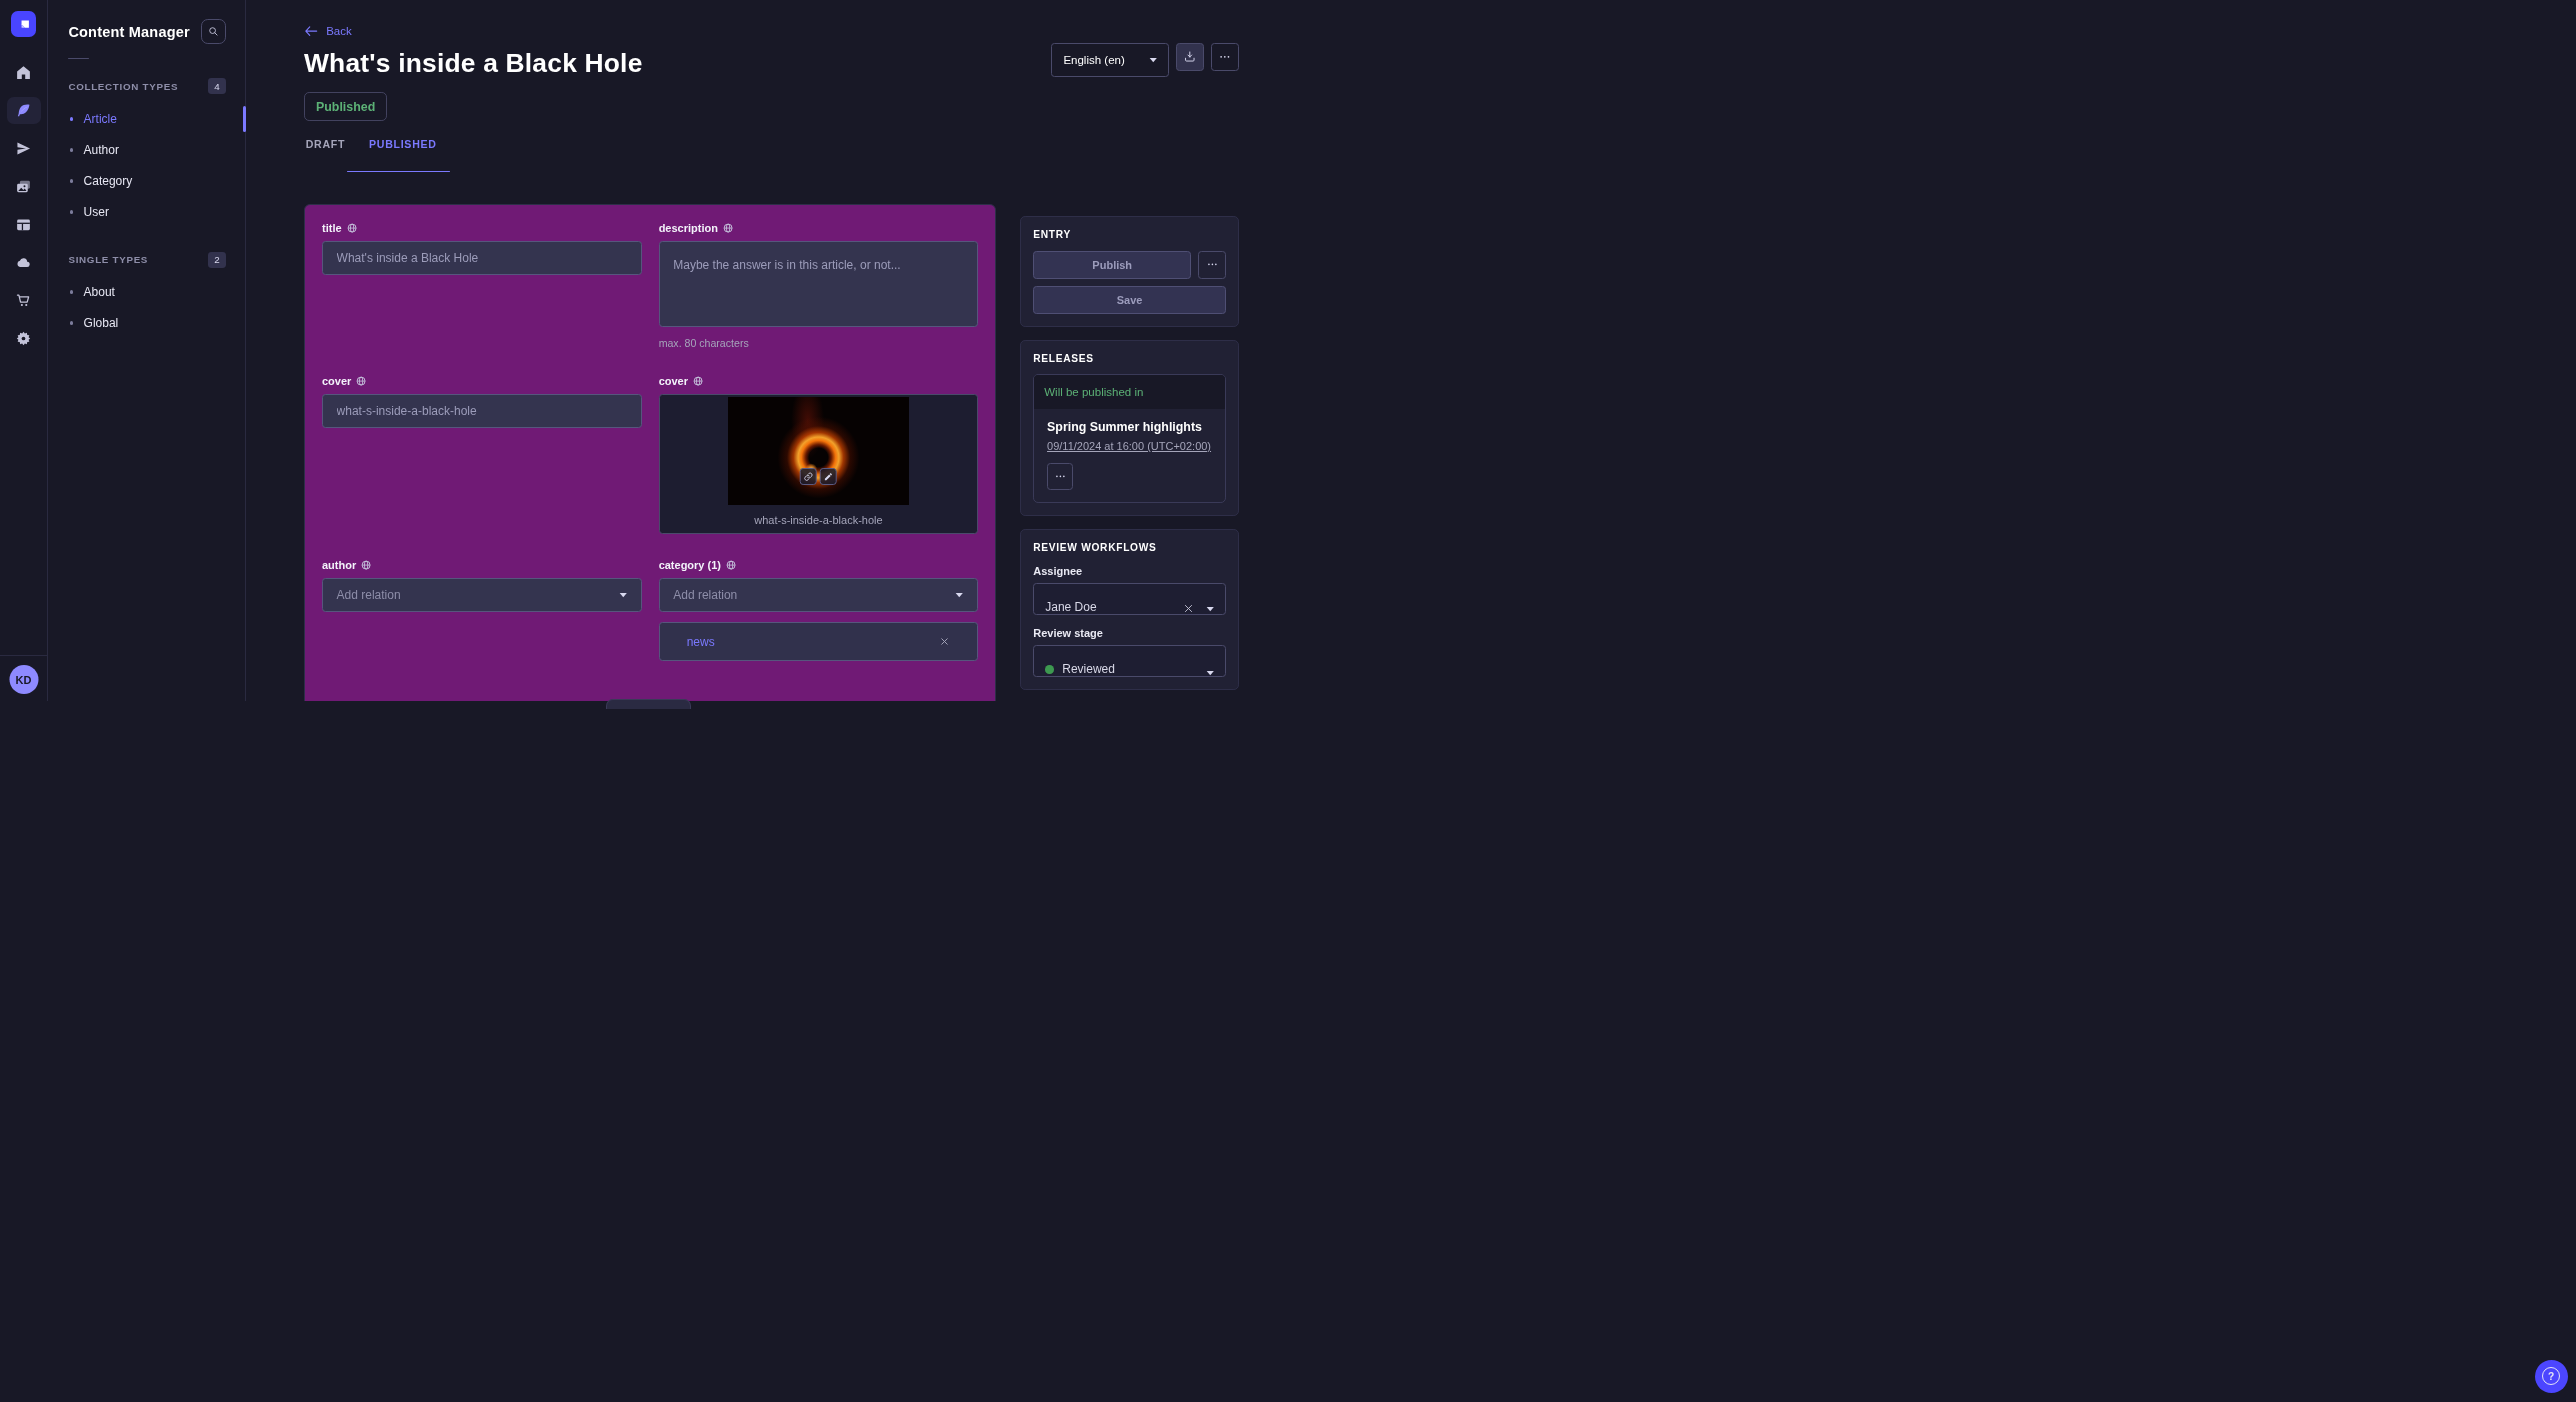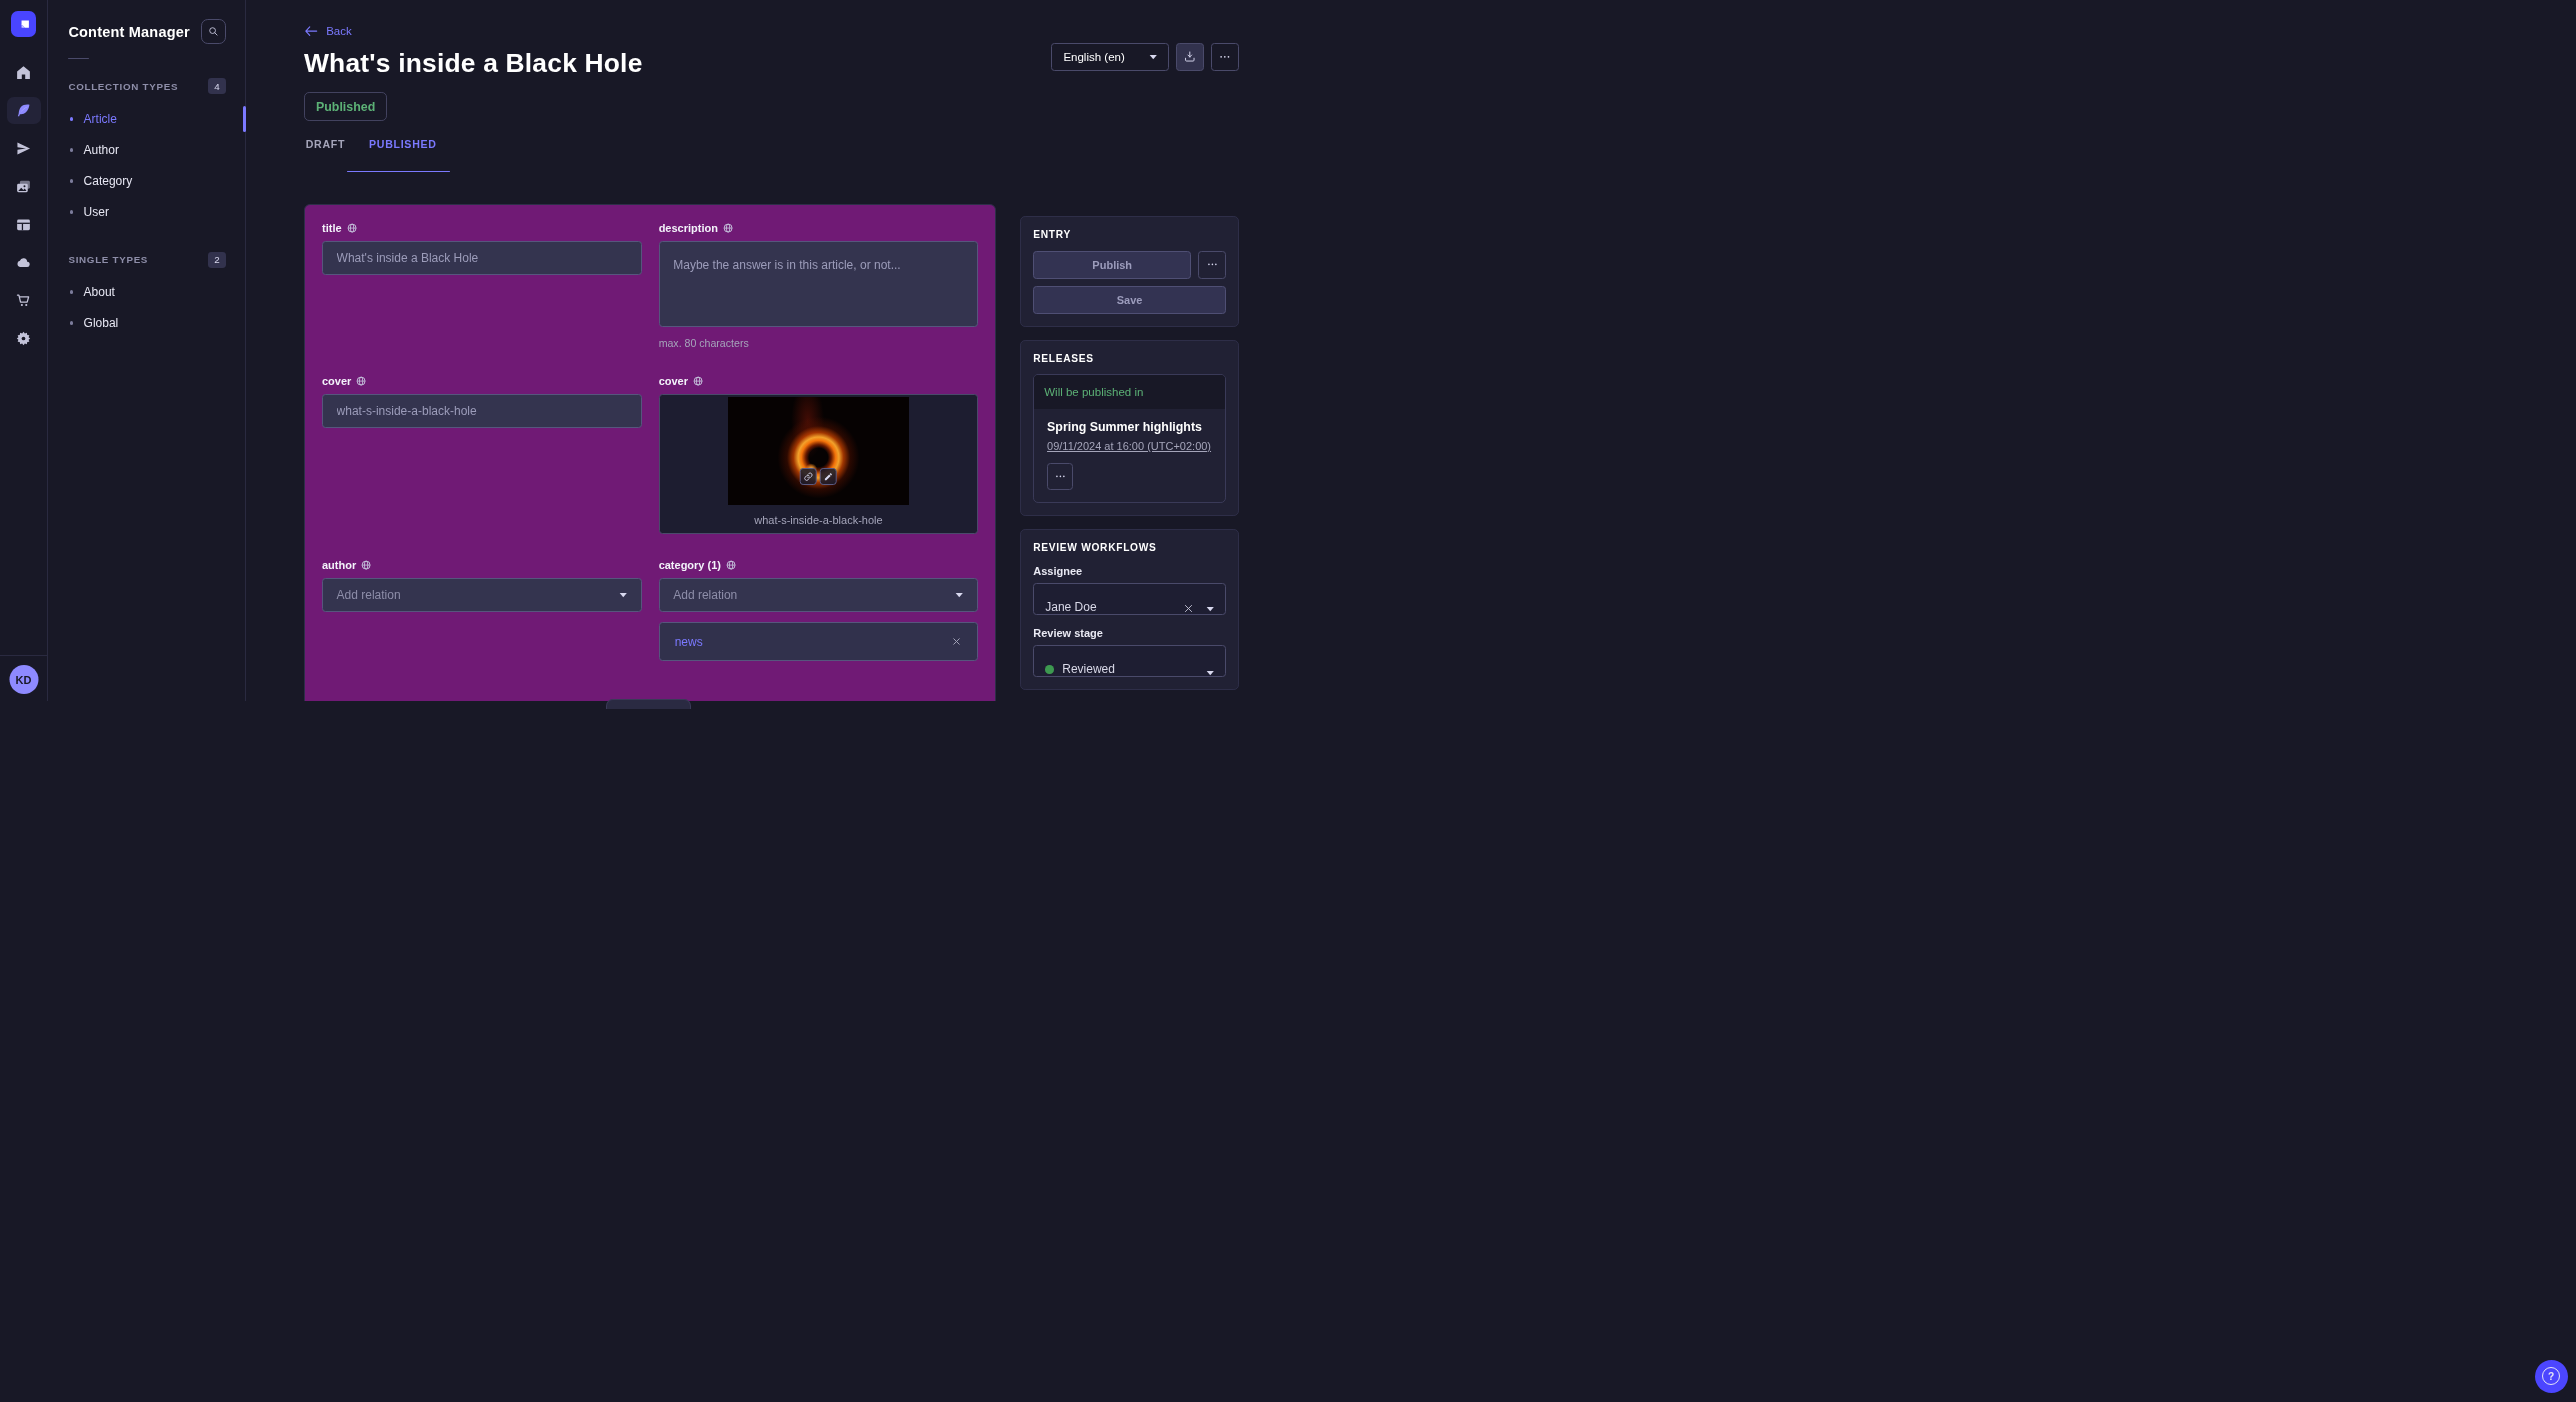--- a/index.html
+++ b/index.html
@@ -43,21 +43,21 @@
   .active-bar { position:absolute; right:-0.9px; top:106px; width:2.6px; height:25.6px; background:#7b79ff; border-radius:1.7px; z-index:2;}
 
   
   .main { flex:1; height:100%; overflow:hidden; position:relative; padding:0 49px 0 58px; }
   .back-row { margin-top:25px; display:flex; align-items:center; gap:7.7px; cursor:pointer; width:max-content;}
   .back-label { color:#7b79ff; font-size:11.5px; }
   .title-row { display:flex; justify-content:space-between; align-items:flex-start; margin-top:10.2px;}
   .page-title { font-size:26.4px; font-weight:bold; letter-spacing:0.2px; }
   .head-controls { display:flex; gap:6.8px; margin-top:-5.1px; }
   .lang-select { height:28px; min-width:118px; border:0.9px solid #4a4a6a; border-radius:3.4px; background:transparent;
-    display:flex; align-items:center; justify-content:space-between; padding:10px 11px; gap:12px;
+    display:flex; align-items:center; justify-content:space-between; padding:16px 11px; gap:12px;
     font-size:11.5px; color:#fff; cursor:pointer;}
   .sq-btn { width:28px; height:28px; border-radius:3.4px; border:0.9px solid #4a4a6a; display:flex;
     align-items:center; justify-content:center; cursor:pointer; background:transparent;}
   .sq-btn.filled { background:#32324d; }
   .status-badge { display:inline-block; margin-top:12.8px; padding:6.8px 11px; border:0.9px solid #42425f;
     border-radius:5.1px; color:#5cb176; font-size:12.4px; font-weight:600; }
   .tabs { display:flex; margin-top:13.6px; }
   .tab { position:relative; font-size:10.6px; font-weight:bold; letter-spacing:0.7px; color:#a5a5ba;
     padding:3.4px 12px 22px; cursor:pointer; }
   .tab:first-child { padding-left:1.7px; }
@@ -87,21 +87,21 @@
       radial-gradient(ellipse 22px 51px at 44% 22%, rgba(140,25,8,.45), rgba(0,0,0,0) 75%),
       #060202; }
   .img-actions { position:absolute; left:50%; transform:translateX(-50%); top:71px; display:flex; gap:2.6px;}
   .mini-btn { width:17px; height:17px; border-radius:3.4px; background:rgba(26,26,42,.88);
     border:0.9px solid #5a5a82; display:flex; align-items:center; justify-content:center; cursor:pointer;}
   .cover-caption { font-size:11px; color:#a5a5ba; margin-top:8.5px; }
   .select-box { width:100%; height:34px; background:#34344f; border:0.9px solid #56567d; border-radius:3.4px;
     display:flex; align-items:center; justify-content:space-between; padding:0 13.6px; cursor:pointer;}
   .select-placeholder { color:#8e8ea9; font-size:12px; }
   .relation-box { margin-top:10.2px; height:39px; background:#31314c; border:0.9px solid #56567d; border-radius:3.4px;
-    display:flex; align-items:center; justify-content:space-between; padding:0 15px;}
+    display:flex; align-items:center; justify-content:space-between; padding:0 27px;}
   .relation-link { color:#7b79ff; font-size:12px; cursor:pointer; }
 
   
   .side-col { width:219px; display:flex; flex-direction:column; gap:13.6px;margin-top:12px; }
   .side-panel { background:#212134; border:0.9px solid #2e2e48; border-radius:5.1px; padding:12px; }
   .panel-heading { font-size:10.2px; font-weight:bold; letter-spacing:0.7px; color:#fff; }
   .entry-row { display:flex; gap:6.8px; margin-top:11px; }
   .btn-muted { flex:1; height:28px; background:#333352; border:0.9px solid #4f4f74; border-radius:3.4px;
     color:#9c9cbc; font-size:11px; font-weight:bold; cursor:pointer; font-family:"Liberation Sans",sans-serif;}
   .btn-full { width:100%; margin-top:6.8px; }

